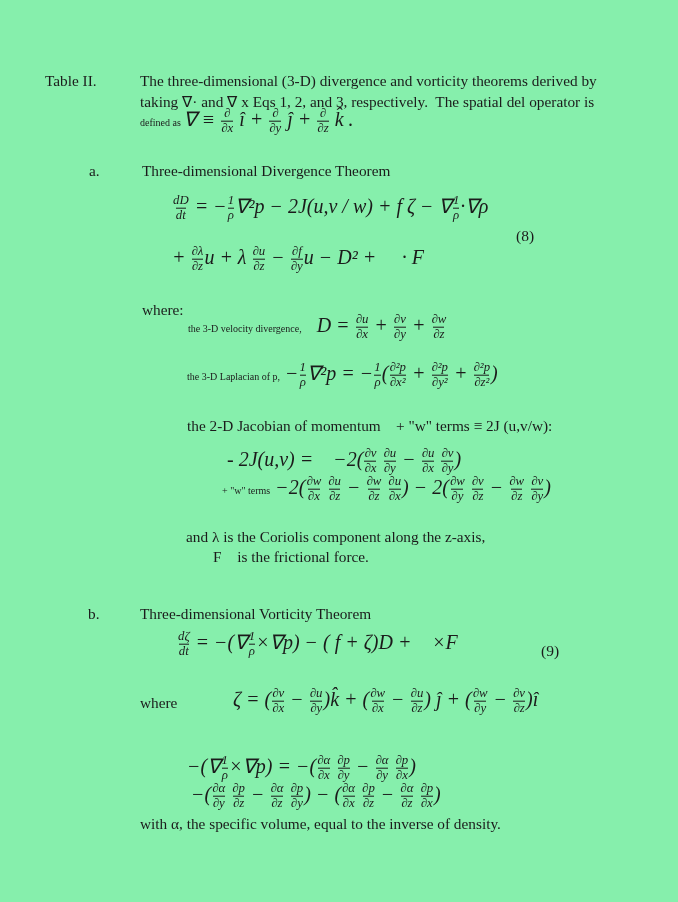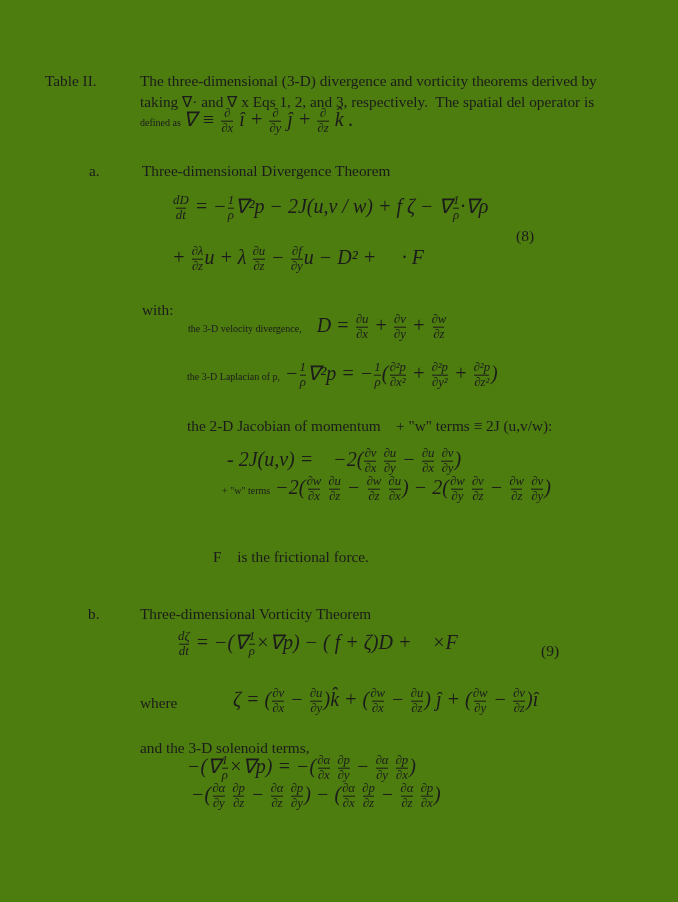--- a/index.html
+++ b/index.html
@@ -1,17 +1,17 @@
 <!DOCTYPE html>
 <html><head>
 <meta charset="utf-8">
 <style>
   html,body{margin:0;padding:0;background:#ffffff;}
   .page{
-    position:relative;width:678px;height:902px;background:#4d7c0f;
+    position:relative;width:678px;height:902px;background:#86efac;
     font-family:"Liberation Serif", serif;color:#1b1b1b;overflow:hidden;
   }
   .line{
     position:absolute;white-space:pre;font-size:15.3px;line-height:19px;
   }
   .mline{transform:translateY(-50%);}
   .math{font-style:italic;font-size:20px;}
   .plainlbl{font-style:normal;font-size:10px;}
   .eqnum{font-size:15.5px;}
   .frac{
@@ -58,38 +58,39 @@
   <div class="line l-hdr2">taking ∇· and ∇ x Eqs 1, 2, and 3, respectively.  The spatial del operator is</div>
   <div class="line l-hdr3 mline"><span class="plainlbl">defined as </span><span class="math">∇ ≡ <span class="frac"><span class="num">∂</span><span class="den">∂x</span></span> î + <span class="frac"><span class="num">∂</span><span class="den">∂y</span></span> ĵ + <span class="frac"><span class="num">∂</span><span class="den">∂z</span></span> k̂ .</span></div>
 
   <div class="line l-a-label">a.</div>
   <div class="line l-a-title">Three-dimensional Divergence Theorem</div>
 
   <div class="line l-eq8a mline math"><span class="frac"><span class="num">dD</span><span class="den">dt</span></span> = −<span class="frac"><span class="num">1</span><span class="den">ρ</span></span>∇²p − 2J(u,v / w) + f ζ − ∇<span class="frac"><span class="num">1</span><span class="den">ρ</span></span>·∇ρ</div>
   <div class="line l-eq8num eqnum">(8)</div>
   <div class="line l-eq8b mline math">+ <span class="frac"><span class="num">∂λ</span><span class="den">∂z</span></span>u + λ <span class="frac"><span class="num">∂u</span><span class="den">∂z</span></span> − <span class="frac"><span class="num">∂f</span><span class="den">∂y</span></span>u − D² + ∇ · F⃗</div>
 
-  <div class="line l-where-a">with:</div>
+  <div class="line l-where-a">where:</div>
 
   <div class="line l-vel mline"><span class="plainlbl">the 3-D velocity divergence,      </span><span class="math">D = <span class="frac"><span class="num">∂u</span><span class="den">∂x</span></span> + <span class="frac"><span class="num">∂v</span><span class="den">∂y</span></span> + <span class="frac"><span class="num">∂w</span><span class="den">∂z</span></span></span></div>
 
   <div class="line l-lap mline"><span class="plainlbl">the 3-D Laplacian of p,  </span><span class="math">−<span class="frac"><span class="num">1</span><span class="den">ρ</span></span>∇²p = −<span class="frac"><span class="num">1</span><span class="den">ρ</span></span>(<span class="frac"><span class="num">∂²p</span><span class="den">∂x²</span></span> + <span class="frac"><span class="num">∂²p</span><span class="den">∂y²</span></span> + <span class="frac"><span class="num">∂²p</span><span class="den">∂z²</span></span>)</span></div>
 
   <div class="line l-jach">the 2-D Jacobian of momentum    + "w" terms ≡ 2J (u,v/w):</div>
   <div class="line l-jac1 mline math">- 2J(u,v) =    −2(<span class="frac"><span class="num">∂v</span><span class="den">∂x</span></span> <span class="frac"><span class="num">∂u</span><span class="den">∂y</span></span> − <span class="frac"><span class="num">∂u</span><span class="den">∂x</span></span> <span class="frac"><span class="num">∂v</span><span class="den">∂y</span></span>)</div>
   <div class="line l-jac2 mline"><span class="plainlbl">+ "w" terms  </span><span class="math">−2(<span class="frac"><span class="num">∂w</span><span class="den">∂x</span></span> <span class="frac"><span class="num">∂u</span><span class="den">∂z</span></span> − <span class="frac"><span class="num">∂w</span><span class="den">∂z</span></span> <span class="frac"><span class="num">∂u</span><span class="den">∂x</span></span>) − 2(<span class="frac"><span class="num">∂w</span><span class="den">∂y</span></span> <span class="frac"><span class="num">∂v</span><span class="den">∂z</span></span> − <span class="frac"><span class="num">∂w</span><span class="den">∂z</span></span> <span class="frac"><span class="num">∂v</span><span class="den">∂y</span></span>)</span></div>
 
+  <div class="line l-cor">and λ is the Coriolis component along the z-axis,</div>
   <div class="line l-fri">F⃗ is the frictional force.</div>
 
   <div class="line l-b-label">b.</div>
   <div class="line l-b-title">Three-dimensional Vorticity Theorem</div>
 
   <div class="line l-eq9 mline math"><span class="frac"><span class="num">dζ</span><span class="den">dt</span></span> = −(∇<span class="frac"><span class="num">1</span><span class="den">ρ</span></span>×∇p) − ( f + ζ)D + ∇×F⃗</div>
   <div class="line l-eq9num eqnum">(9)</div>
 
   <div class="line l-where-b">where</div>
   <div class="line l-zeta mline math">ζ = (<span class="frac"><span class="num">∂v</span><span class="den">∂x</span></span> − <span class="frac"><span class="num">∂u</span><span class="den">∂y</span></span>)k̂ + (<span class="frac"><span class="num">∂w</span><span class="den">∂x</span></span> − <span class="frac"><span class="num">∂u</span><span class="den">∂z</span></span>) ĵ + (<span class="frac"><span class="num">∂w</span><span class="den">∂y</span></span> − <span class="frac"><span class="num">∂v</span><span class="den">∂z</span></span>)î</div>
 
-  <div class="line l-sol-intro">and the 3-D solenoid terms,</div>
   <div class="line l-sol1 mline math">−(∇<span class="frac"><span class="num">1</span><span class="den">ρ</span></span>×∇p) = −(<span class="frac"><span class="num">∂α</span><span class="den">∂x</span></span> <span class="frac"><span class="num">∂p</span><span class="den">∂y</span></span> − <span class="frac"><span class="num">∂α</span><span class="den">∂y</span></span> <span class="frac"><span class="num">∂p</span><span class="den">∂x</span></span>)</div>
   <div class="line l-sol2 mline math">−(<span class="frac"><span class="num">∂α</span><span class="den">∂y</span></span> <span class="frac"><span class="num">∂p</span><span class="den">∂z</span></span> − <span class="frac"><span class="num">∂α</span><span class="den">∂z</span></span> <span class="frac"><span class="num">∂p</span><span class="den">∂y</span></span>) − (<span class="frac"><span class="num">∂α</span><span class="den">∂x</span></span> <span class="frac"><span class="num">∂p</span><span class="den">∂z</span></span> − <span class="frac"><span class="num">∂α</span><span class="den">∂z</span></span> <span class="frac"><span class="num">∂p</span><span class="den">∂x</span></span>)</div>
+  <div class="line l-alpha">with α, the specific volume, equal to the inverse of density.</div>
 
 </div>
 
 </body></html>

